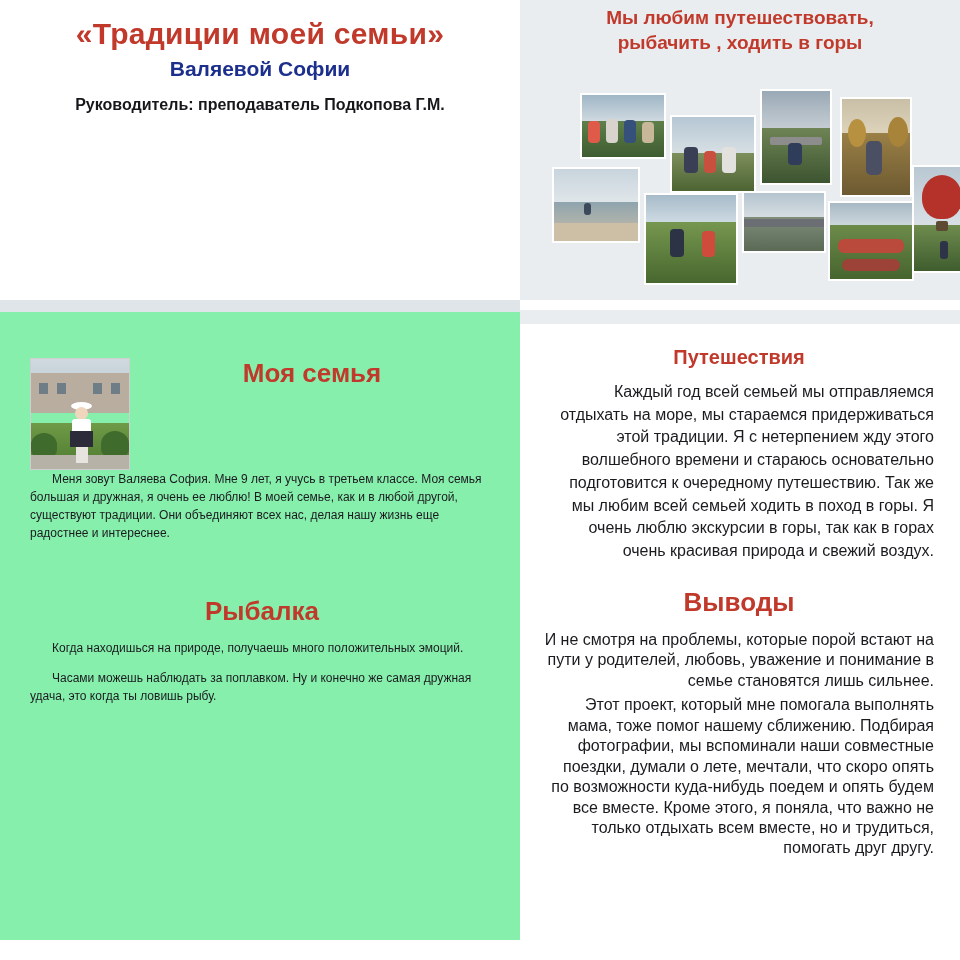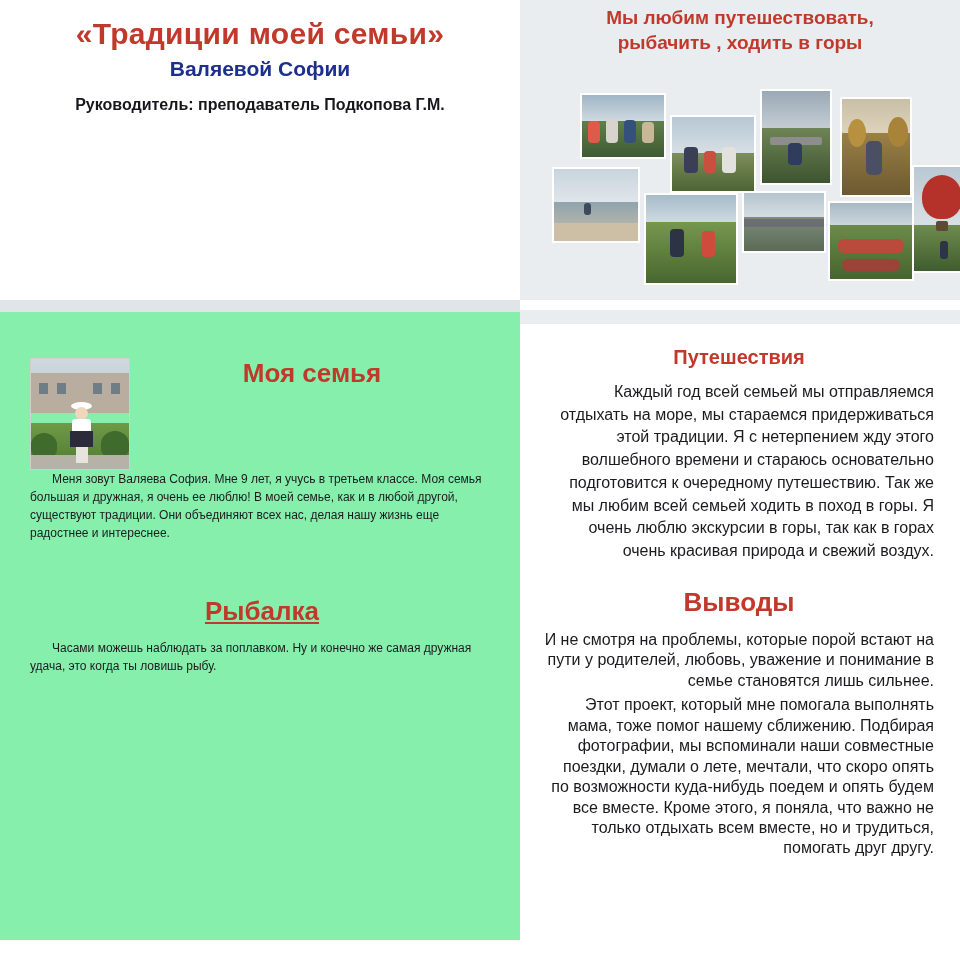--- a/index.html
+++ b/index.html
@@ -157,21 +157,21 @@
   .fp-grass { position:absolute; left:0; bottom:0; right:0; height:42%; background:linear-gradient(#6f9a46,#4e7a31); }
   .fp-path { position:absolute; left:0; bottom:0; right:0; height:13%; background:#b7b2a8; }
   .fp-girl-head { position:absolute; left:44px; top:48px; width:13px; height:13px; border-radius:50%; background:#f0d6bd; }
   .fp-girl-bow { position:absolute; left:40px; top:43px; width:21px; height:8px; border-radius:50%; background:#ffffff; }
   .fp-girl-body { position:absolute; left:41px; top:60px; width:19px; height:26px; background:#ffffff; border-radius:3px; }
   .fp-girl-skirt{ position:absolute; left:39px; top:72px; width:23px; height:16px; background:#2b2b3a; }
   .fp-girl-legs { position:absolute; left:45px; top:88px; width:12px; height:16px; background:#e7e3de; }
   .fp-bush { position:absolute; bottom:12px; border-radius:50% 50% 30% 30%; background:#3f6b2c; }
 
   .section-head-traveling { margin-top: 4px; }
-  .section-head-fishing { margin-top: 54px; text-decoration: underline; }
+  .section-head-fishing { margin-top: 54px; }
   .section-head-conclusions { margin-top: 24px; }
 </style>
 </head>
 <body>
 
 <div id="page">
 
   <div class="top-band">
 
     <div class="title-block">
@@ -283,20 +283,21 @@
         <div class="fp-girl-skirt"></div>
         <div class="fp-girl-legs"></div>
       </div>
       <div class="section-head" style="margin-left:100px; margin-top:34px;">Моя семья</div>
     </div>
 
     <p class="para">Меня зовут Валяева София. Мне 9 лет, я учусь в третьем классе.  Моя семья большая и дружная, я очень ее люблю! В моей семье, как и в любой другой, существуют традиции. Они объединяют всех нас, делая нашу жизнь еще радостнее и интереснее.</p>
 
     <div class="section-head section-head-fishing">Рыбалка</div>
 
+    <p class="para">Когда находишься на природе, получаешь много положительных эмоций.</p>
     <p class="para">Часами можешь наблюдать за поплавком. Ну и конечно же самая дружная удача, это когда ты ловишь рыбу.</p>
   </div>
 
   <div class="col-right">
 
     <div class="section-head small section-head-traveling">Путешествия</div>
 
     <p class="para tight noindent" style="font-size:16px; line-height:1.42; margin-bottom:18px;">Каждый год всей семьей мы отправляемся отдыхать на море, мы стараемся придерживаться этой традиции. Я с нетерпением жду этого волшебного времени и стараюсь основательно подготовится к очередному путешествию. Так же мы любим всей семьей ходить в поход в горы. Я очень люблю экскурсии в горы, так как в горах очень красивая природа и свежий воздух.</p>
 
     <div class="section-head section-head-conclusions">Выводы</div>

